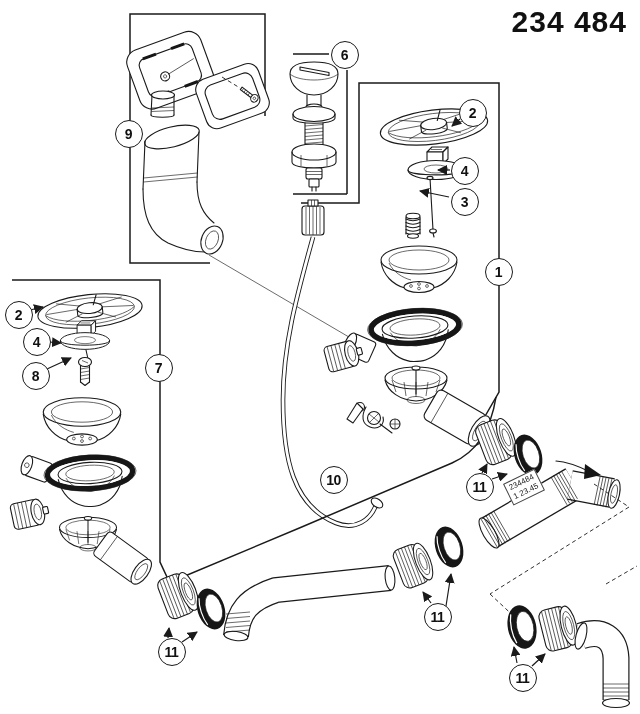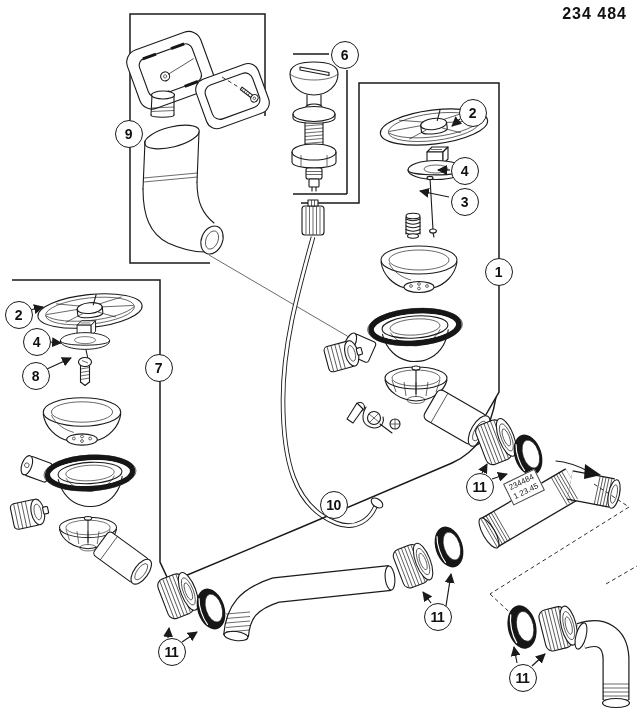--- a/index.html
+++ b/index.html
@@ -1,19 +1,19 @@
 <!DOCTYPE html>
 <html><head>
 <meta charset="utf-8">
 <style>
   html,body{margin:0;padding:0;background:#fff;}
   .stage{position:relative;width:640px;height:714px;background:#fff;overflow:hidden;
          font-family:"Liberation Sans",sans-serif;}
   .stage > svg{position:absolute;left:0;top:0;z-index:1;}
-  .title{position:absolute;top:5px;right:13px;font-size:16px;font-weight:700;
+  .title{position:absolute;top:5px;right:13px;font-size:30px;font-weight:700;
          letter-spacing:1px;color:#111;z-index:2;}
   .callout{position:absolute;width:28px;height:28px;border:1.6px solid #1a1a1a;
            border-radius:50%;background:#fff;box-sizing:border-box;z-index:2;
            display:flex;align-items:center;justify-content:center;
            font-size:14px;font-weight:700;color:#111;letter-spacing:-0.5px;}
   .pipe-label{position:absolute;left:503px;top:484px;transform:rotate(-26deg);
               transform-origin:left top;border:0.8px solid #444;background:#fff;
               padding:1px 3px;font-size:8px;line-height:1.25;color:#222;z-index:2;
               text-align:center;white-space:nowrap;}
   
@@ -340,19 +340,19 @@
 <div class="callout" style="left:330.5px;top:40.5px">6</div>
 <div class="callout" style="left:114.5px;top:119.5px">9</div>
 <div class="callout" style="left:458.5px;top:98.5px">2</div>
 <div class="callout" style="left:450.5px;top:156.5px">4</div>
 <div class="callout" style="left:450.5px;top:187.5px">3</div>
 <div class="callout" style="left:484.5px;top:257.5px">1</div>
 <div class="callout" style="left:4.5px;top:300.5px">2</div>
 <div class="callout" style="left:22.5px;top:327.5px">4</div>
 <div class="callout" style="left:21.5px;top:361.5px">8</div>
 <div class="callout" style="left:144.5px;top:353.5px">7</div>
-<div class="callout" style="left:319.5px;top:491px">10</div>
+<div class="callout" style="left:319.5px;top:466px">10</div>
 <div class="callout" style="left:465.5px;top:472.5px">11</div>
 <div class="callout" style="left:157.5px;top:637.5px">11</div>
 <div class="callout" style="left:423.5px;top:602.5px">11</div>
 <div class="callout" style="left:508.5px;top:663.5px">11</div>
 
 </div>
 
 </body></html>

